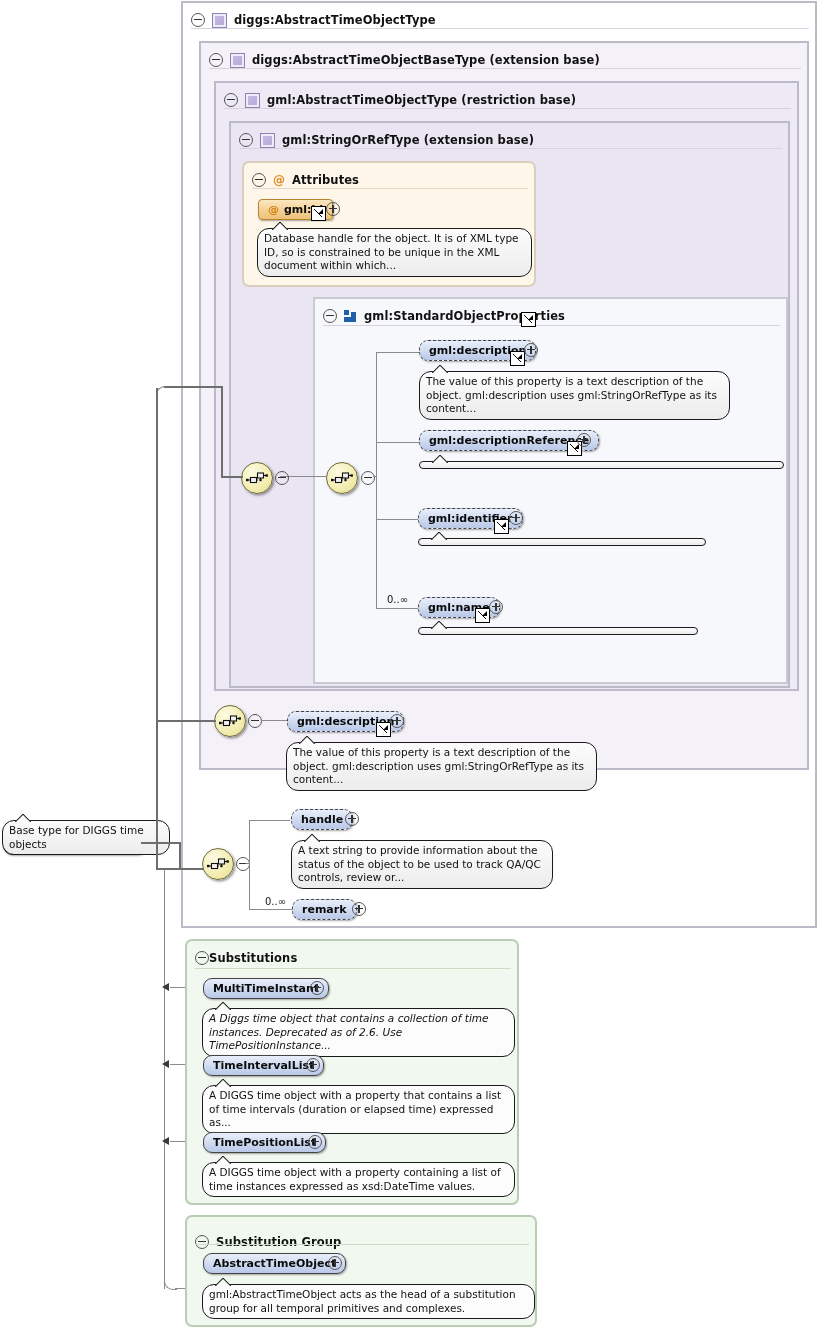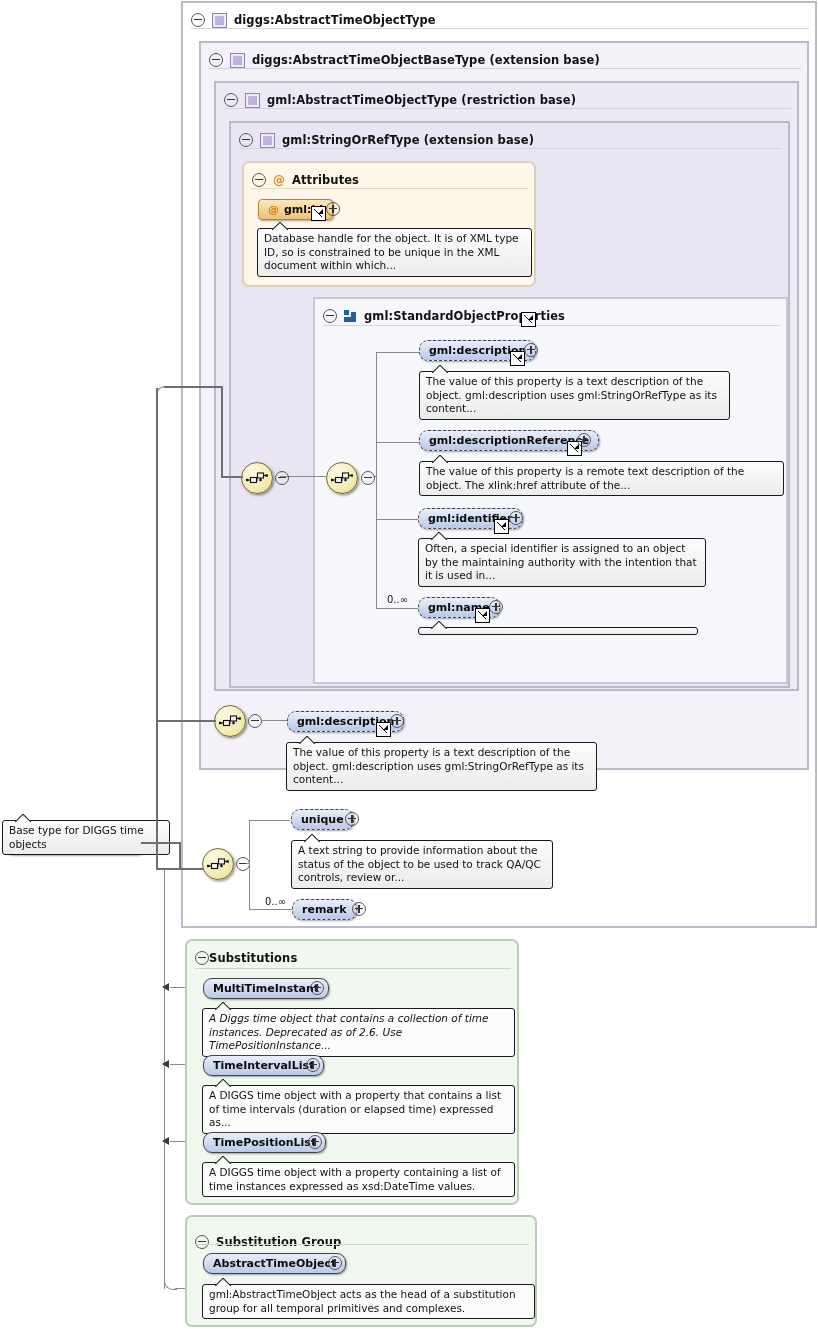--- a/index.html
+++ b/index.html
@@ -66,21 +66,21 @@
   .extref:after{content:"";position:absolute;right:1.6px;top:1.6px;width:0;height:0;
     border-left:5px solid transparent;border-bottom:5px solid #000;}
 
   
   .seq{position:absolute;width:30px;height:30px;border-radius:50%;
        background:radial-gradient(circle at 34% 30%,#fdfbe2,#f2ecb0 60%,#e4dc92);
        border:1.4px solid #6f6a3a;box-shadow:1.5px 1.5px 2.5px rgba(0,0,0,.4);}
   .seq svg{position:absolute;left:4px;top:6px;}
 
   
-  .note{position:absolute;border:1.2px solid #1a1a1a;border-radius:3px;
+  .note{position:absolute;border:1.2px solid #1a1a1a;border-radius:12px;
         background:linear-gradient(to bottom,#fcfcfc,#ececec);
         font-size:10.5px;line-height:13.6px;color:#111;padding:3px 5px 3px 6px;}
   .note .tail{position:absolute;top:-7px;width:16px;height:8px;overflow:hidden;}
   .note .tail:before{content:"";position:absolute;left:2px;top:2px;width:11px;height:11px;
         background:#fcfcfc;border-left:1.2px solid #1a1a1a;border-top:1.2px solid #1a1a1a;
         transform:rotate(45deg);}
   .note.plain{background:#fcfcfc;}
 
   
   .ln{position:absolute;background:#6e6e6e;}
@@ -207,31 +207,29 @@
   <span>The value of this property is a text description of the object. gml:description uses gml:StringOrRefType as its content...</span>
 </div>
 
 <div class="pill opt" style="left:419px;top:430px;">
   <span>gml:descriptionReference</span>
 </div>
 <div class="extref" style="left:567px;top:441px;"></div>
 <div class="tgl plus free" style="left:577px;top:433px;"></div>
 <div class="note" style="left:419px;top:461px;width:352px;">
   <span class="tail" style="left:12px;"></span>
-  <span>The value of this property is a remote text description of the object. The xlink:href attribute of the...</span>
 </div>
 
 <div class="pill opt" style="left:418px;top:508px;">
   <span>gml:identifier</span>
 </div>
 <div class="extref" style="left:494px;top:519px;"></div>
 <div class="tgl plus free" style="left:509px;top:511px;"></div>
 <div class="note" style="left:418px;top:538px;width:275px;">
   <span class="tail" style="left:12px;"></span>
-  <span>Often, a special identifier is assigned to an object by the maintaining authority with the intention that it is used in...</span>
 </div>
 
 <div class="card" style="left:387px;top:594px;">0..∞</div>
 <div class="pill opt" style="left:418px;top:597px;">
   <span>gml:name</span>
 </div>
 <div class="extref" style="left:475px;top:608px;"></div>
 <div class="tgl plus free" style="left:489px;top:600px;"></div>
 <div class="note" style="left:418px;top:627px;width:267px;">
   <span class="tail" style="left:12px;"></span>
@@ -312,21 +310,21 @@
   </svg>
 </div>
 <div class="tgl free" style="left:236px;top:857px;"></div>
 
 <div class="ln thin v" style="left:249px;top:820px;height:90px;"></div>
 <div class="ln thin h" style="left:246px;top:863px;width:4px;"></div>
 <div class="ln thin h" style="left:249px;top:820px;width:41px;"></div>
 <div class="ln thin h" style="left:249px;top:909px;width:43px;"></div>
 
 <div class="pill opt" style="left:291px;top:809px;">
-  <span>unique</span>
+  <span>handle</span>
 </div>
 <div class="tgl plus free" style="left:345px;top:812px;"></div>
 <div class="note" style="left:291px;top:840px;width:249px;">
   <span class="tail" style="left:12px;"></span>
   <span>A text string to provide information about the status of the object to be used to track QA/QC controls, review or...</span>
 </div>
 
 <div class="card" style="left:265px;top:896px;">0..∞</div>
 <div class="pill opt" style="left:292px;top:899px;">
   <span>remark</span>

